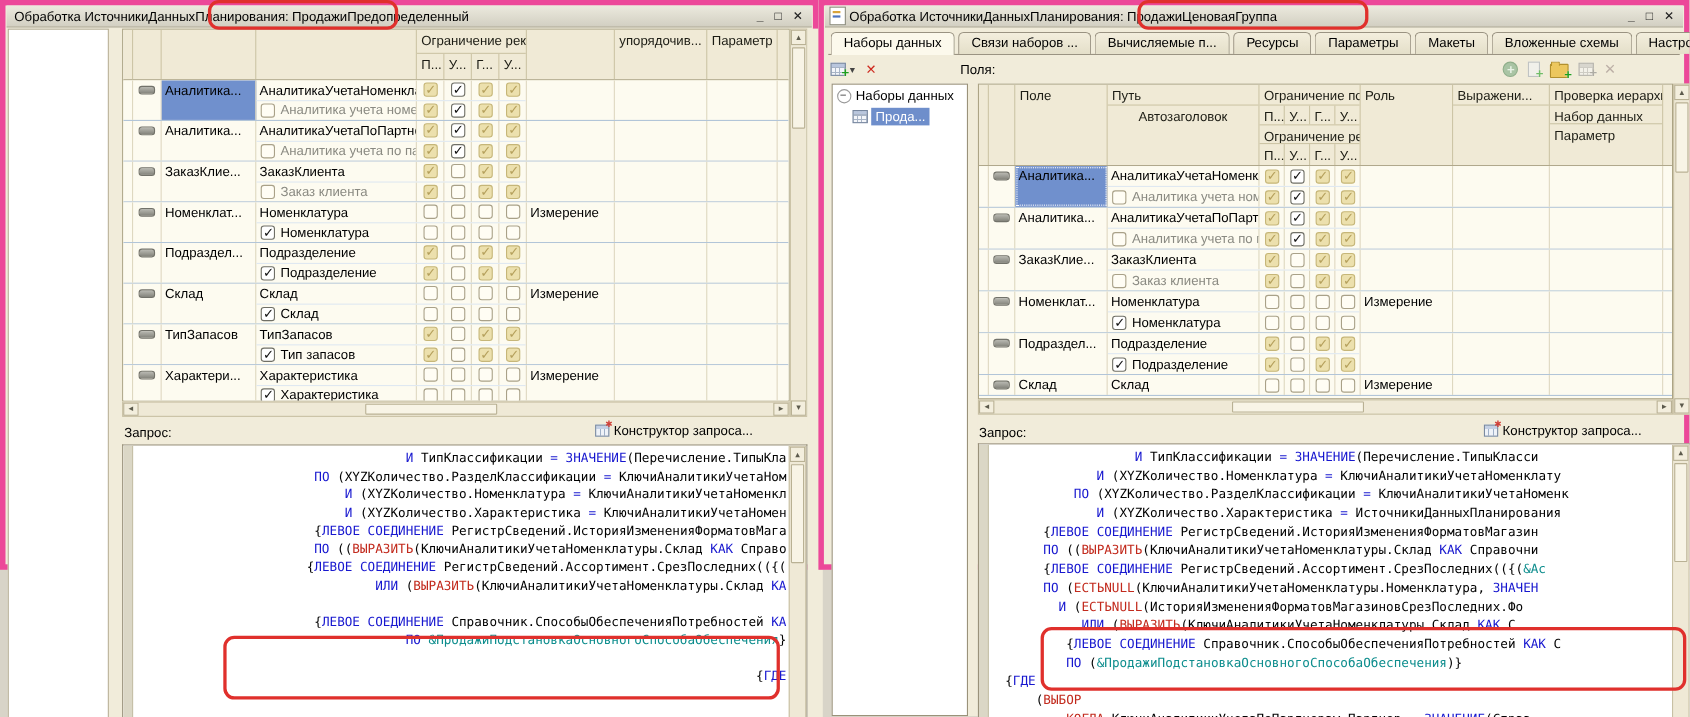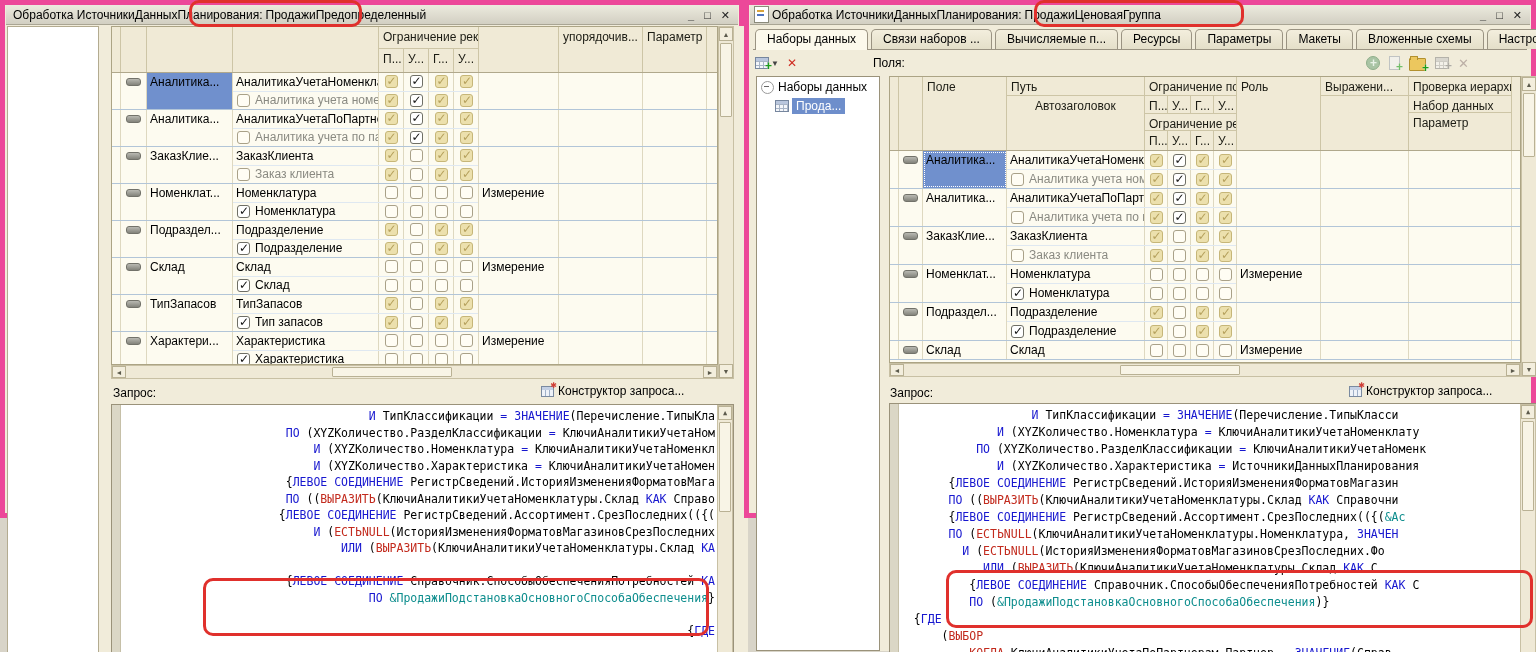--- a/index.html
+++ b/index.html
@@ -551,21 +551,20 @@
   <div class="qarea" style="left:106px;top:399px;width:623px;height:253px;border-bottom:none;">
     <div class="qmargin"></div>
     <div class="qlines" id="left-query">
         <div class="qline" style="text-indent: 19ch;"><span class="qk">И</span><span class="qt"> ТипКлассификации </span><span class="qk">=</span><span class="qt"> </span><span class="qk">ЗНАЧЕНИЕ</span><span class="qt">(Перечисление.ТипыКла</span></div>
         <div class="qline" style="text-indent: 11ch;"><span class="qk">ПО</span><span class="qt"> (XYZКоличество.РазделКлассификации </span><span class="qk">=</span><span class="qt"> КлючиАналитикиУчетаНом</span></div>
         <div class="qline" style="text-indent: 14ch;"><span class="qk">И</span><span class="qt"> (XYZКоличество.Номенклатура </span><span class="qk">=</span><span class="qt"> КлючиАналитикиУчетаНоменкл</span></div>
         <div class="qline" style="text-indent: 14ch;"><span class="qk">И</span><span class="qt"> (XYZКоличество.Характеристика </span><span class="qk">=</span><span class="qt"> КлючиАналитикиУчетаНомен</span></div>
         <div class="qline" style="text-indent: 7ch;"><span class="qt">{</span><span class="qk">ЛЕВОЕ СОЕДИНЕНИЕ</span><span class="qt"> РегистрСведений.ИсторияИзмененияФорматовМага</span></div>
         <div class="qline" style="text-indent: 7ch;"><span class="qk">ПО</span><span class="qt"> ((</span><span class="qf">ВЫРАЗИТЬ</span><span class="qt">(КлючиАналитикиУчетаНоменклатуры.Склад </span><span class="qk">КАК</span><span class="qt"> Справо</span></div>
         <div class="qline" style="text-indent: 7ch;"><span class="qt">{</span><span class="qk">ЛЕВОЕ СОЕДИНЕНИЕ</span><span class="qt"> РегистрСведений.Ассортимент.СрезПоследних(({(</span></div>
-        <div class="qline" style="text-indent: 9ch;"><span class="qk">И</span><span class="qt"> (</span><span class="qf">ЕСТЬNULL</span><span class="qt">(ИсторияИзмененияФорматовМагазиновСрезПоследних</span></div>
         <div class="qline" style="text-indent: 12ch;"><span class="qk">ИЛИ</span><span class="qt"> (</span><span class="qf">ВЫРАЗИТЬ</span><span class="qt">(КлючиАналитикиУчетаНоменклатуры.Склад </span><span class="qk">КА</span></div>
         <div class="qline" style="text-indent: 0ch;">&nbsp;</div>
         <div class="qline" style="text-indent: 10ch;"><span class="qt">{</span><span class="qk">ЛЕВОЕ СОЕДИНЕНИЕ</span><span class="qt"> Справочник.СпособыОбеспеченияПотребностей </span><span class="qk">КА</span></div>
         <div class="qline" style="text-indent: 10ch;"><span class="qk">ПО</span><span class="qt"> </span><span class="qp">&amp;ПродажиПодстановкаОсновногоСпособаОбеспечения</span><span class="qt">}</span></div>
         <div class="qline" style="text-indent: 0ch;">&nbsp;</div>
         <div class="qline" style="text-indent: 2ch;"><span class="qt">{</span><span class="qk">ГДЕ</span></div>
       </div>
     <div class="vscroll" style="right:0;top:0;height:100%;width:16px;">
       <div class="sb-btn up" style="top:0;"></div>
       <div class="sb-thumb" style="left:1px;width:12px;top:16px;height:90px;"></div>

